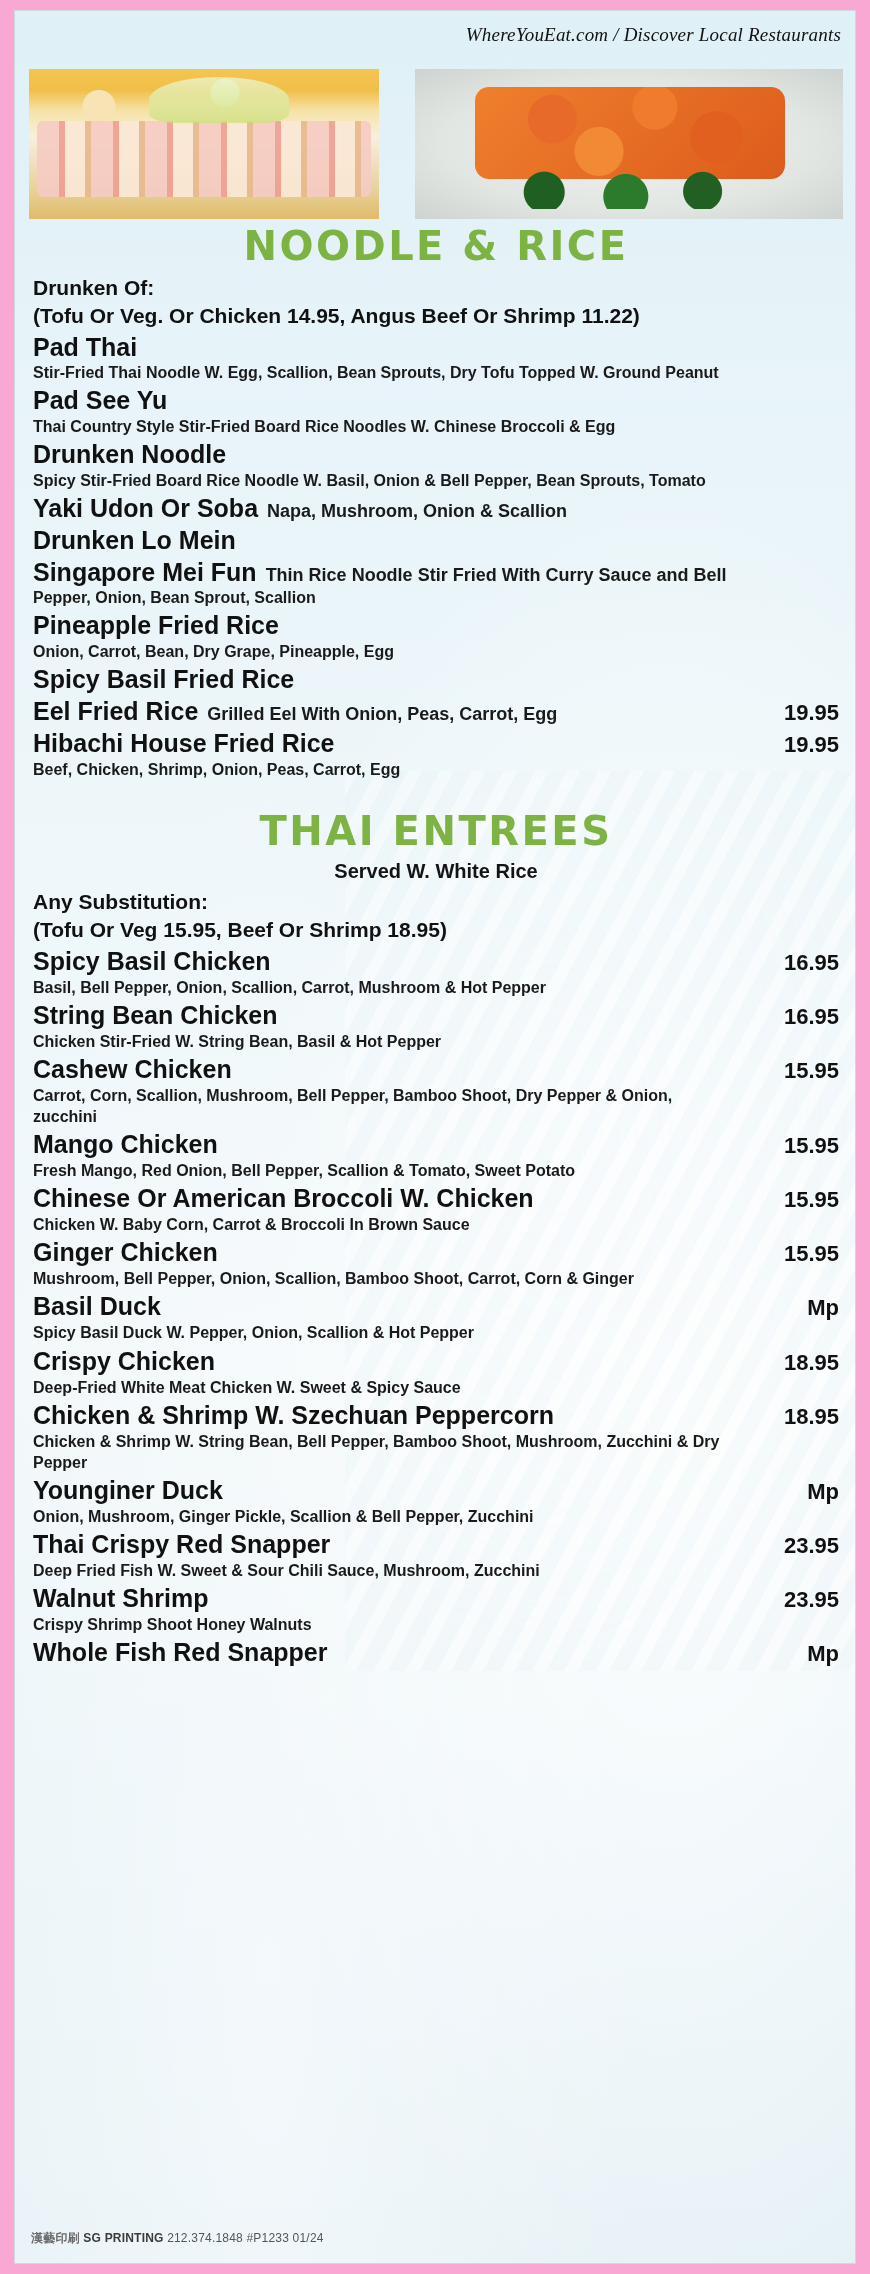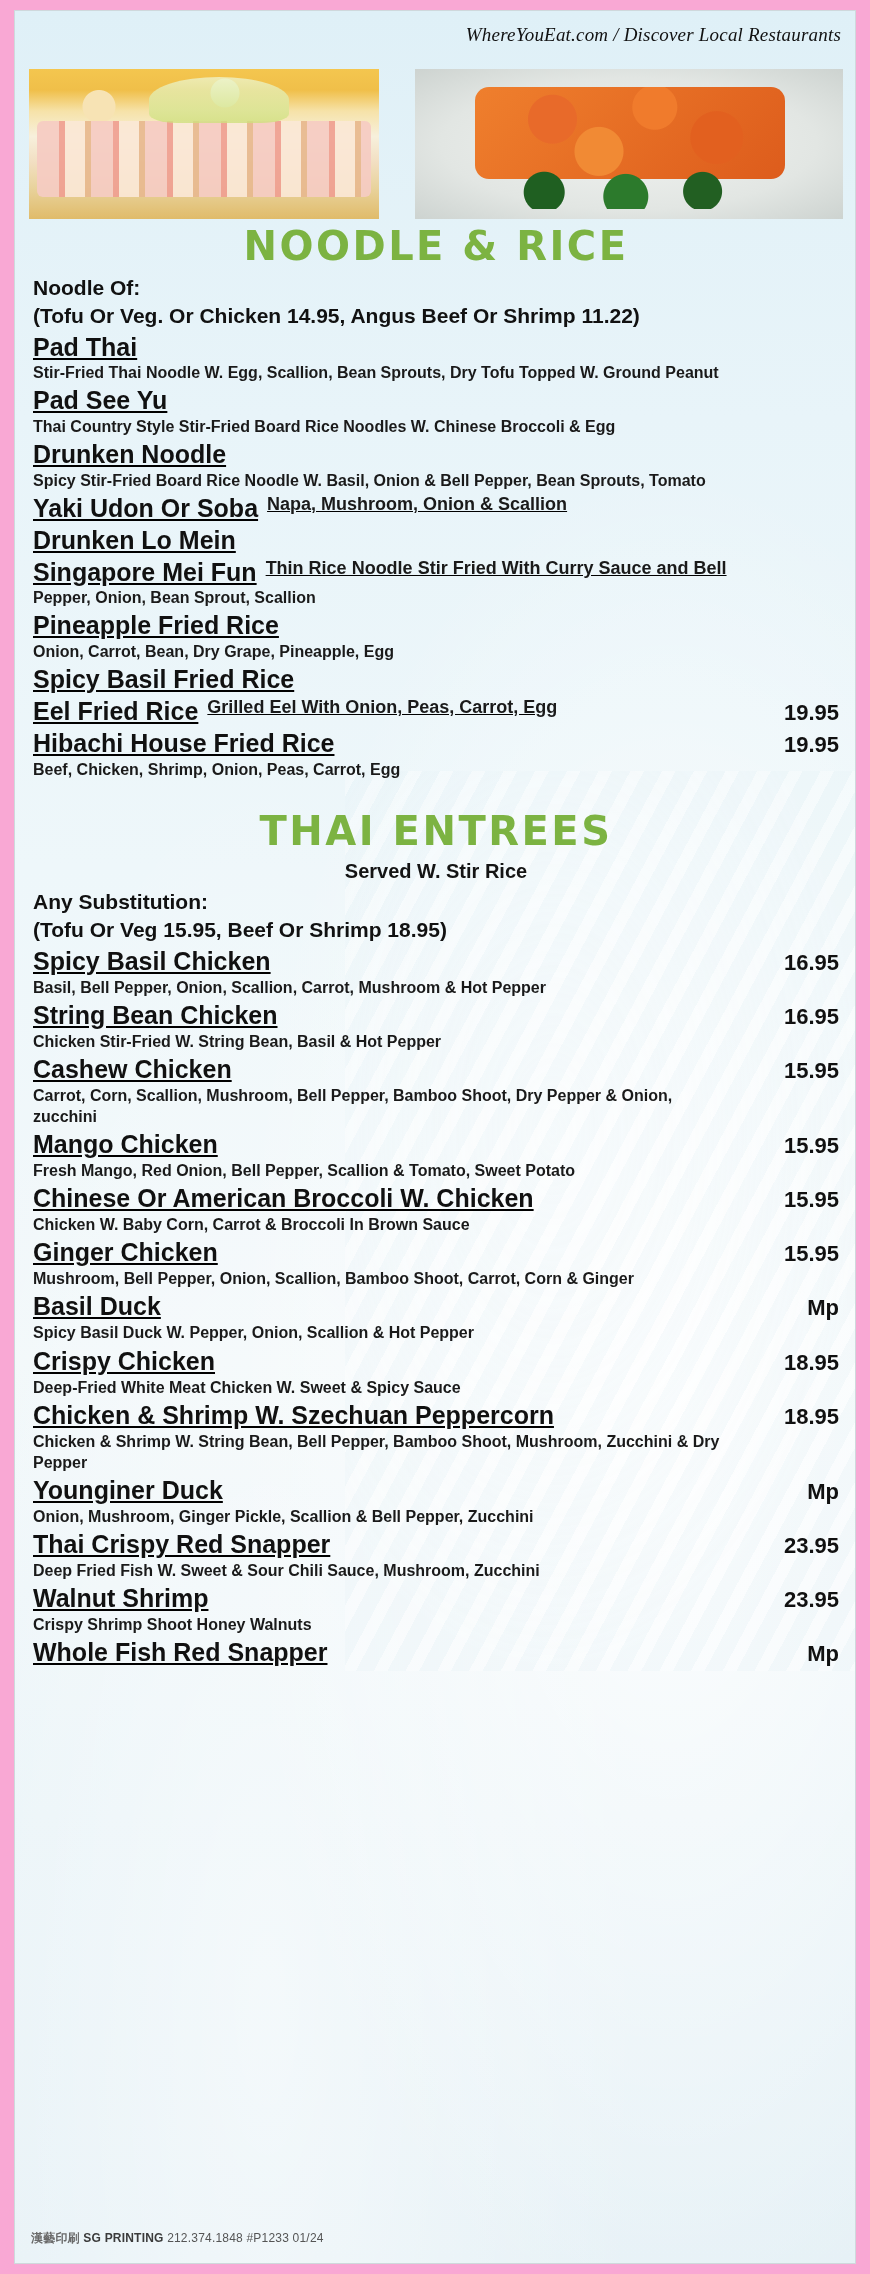--- a/index.html
+++ b/index.html
@@ -165,25 +165,24 @@
     margin-top: 3px;
   }
   .item-row {
     display: flex;
     align-items: baseline;
     justify-content: space-between;
     gap: 10px;
   }
   .name-wrap {
     display: flex;
-    align-items: flex-start;
+    align-items: flex-end;
     gap: 9px;
     flex: 1 1 auto;
     min-width: 0;
-    text-decoration: underline;
   }
   .item-name {
     font-size: 25px;
     font-weight: bold;
     color: #111;
     line-height: 1.15;
     white-space: nowrap;
   }
   .inline-desc {
     font-size: 18px;
@@ -233,21 +232,21 @@
     <div class="photos">
       <div class="photo photo-sushi"></div>
       <div class="photo photo-general"></div>
     </div>
 
     <div class="content">
 
       <div class="section">
         <div class="section-title">NOODLE &amp; RICE</div>
         <div class="block">
-          <div class="choice-line">Noodle Of:</div>
+          <div class="choice-line">Drunken Of:</div>
           <div class="choice-line">(Tofu Or Veg. Or Chicken 14.95, Angus Beef Or Shrimp 11.22)</div>
 
           <div class="item">
             <div class="item-row">
               <div class="name-wrap">
                 <span class="item-name">Pad Thai</span>
               </div>
               <span class="price"></span>
             </div>
             <div class="desc">Stir-Fried Thai Noodle W. Egg, Scallion, Bean Sprouts, Dry Tofu Topped W. Ground Peanut</div>
@@ -341,21 +340,21 @@
             </div>
             <div class="desc">Beef, Chicken, Shrimp, Onion, Peas, Carrot, Egg</div>
           </div>
         </div>
       </div>
 
       <div class="thai-gap"></div>
 
       <div class="section">
         <div class="section-title">THAI ENTREES</div>
-        <div class="section-sub">Served W. Stir Rice</div>
+        <div class="section-sub">Served W. White Rice</div>
         <div class="block">
           <div class="choice-line">Any Substitution:</div>
           <div class="choice-line">(Tofu Or Veg 15.95, Beef Or Shrimp 18.95)</div>
 
           <div class="item">
             <div class="item-row">
               <div class="name-wrap">
                 <span class="item-name">Spicy Basil Chicken</span>
               </div>
               <span class="price">16.95</span>

